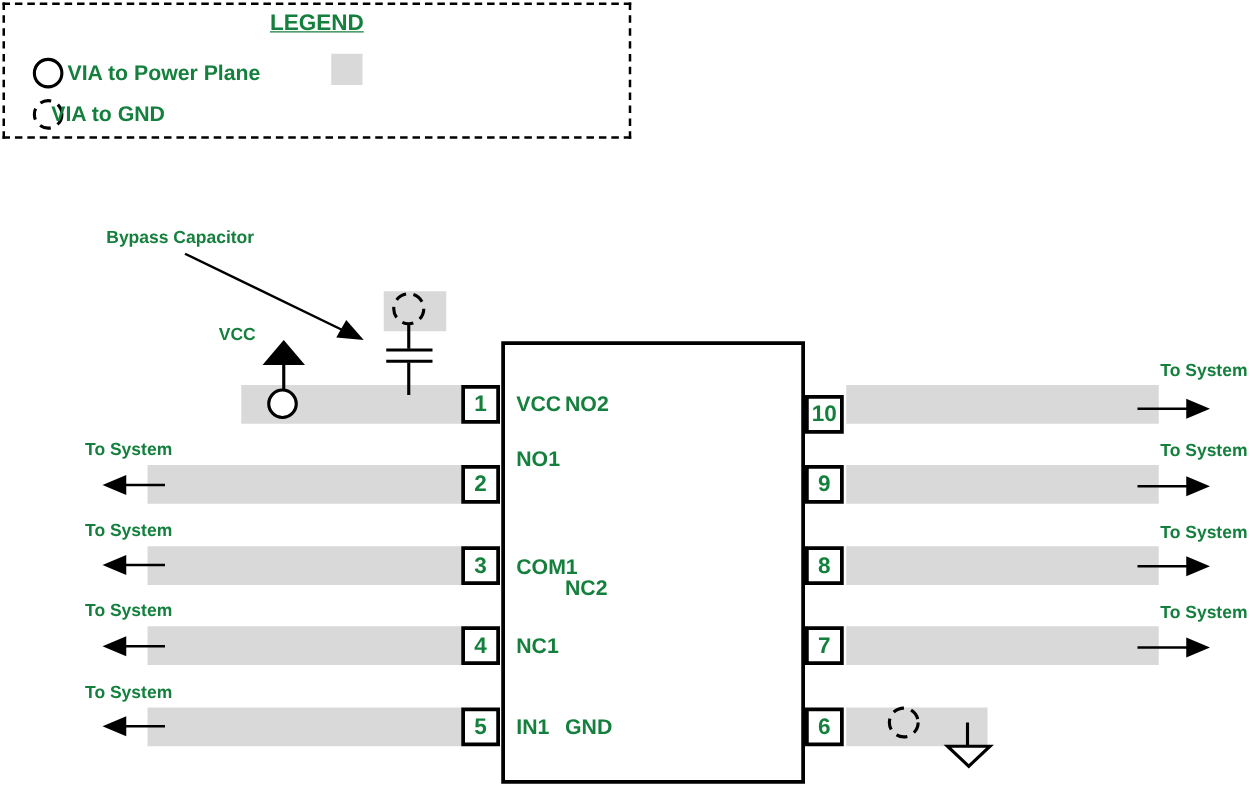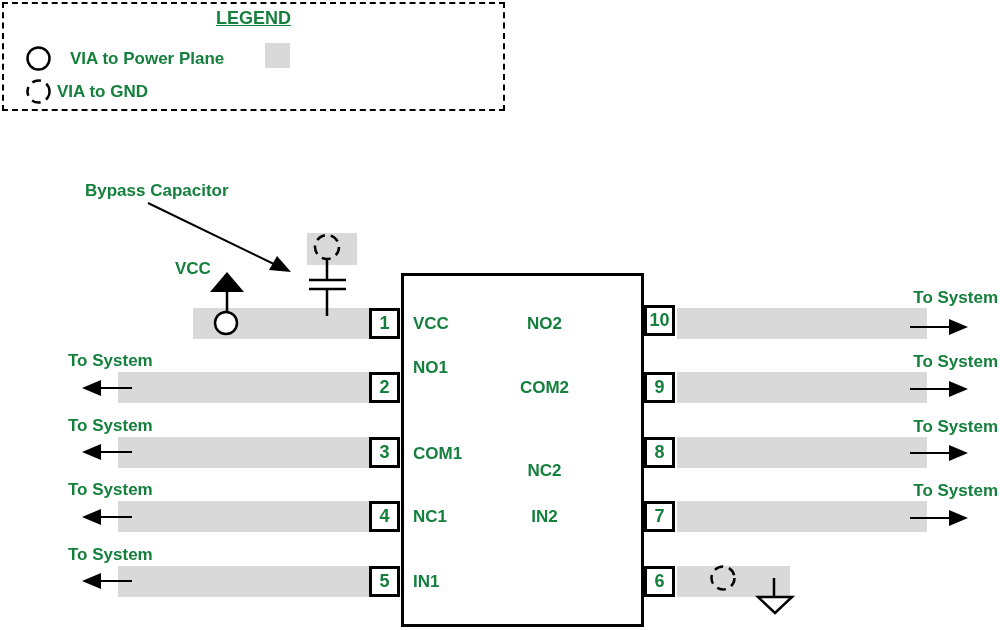--- a/index.html
+++ b/index.html
@@ -11,31 +11,31 @@
   .pour{position:absolute;background:#d9d9d9;z-index:1;}
   
   .overlay{position:absolute;left:0;top:0;z-index:2;}
   
   .icbody{position:absolute;left:401px;top:273px;width:243px;height:354px;
     border:3px solid #000;background:#fff;box-sizing:border-box;z-index:3;}
   .pinbox{position:absolute;width:31px;height:31px;border:3px solid #000;background:#fff;
     box-sizing:border-box;display:flex;align-items:center;justify-content:center;
     font-weight:bold;font-size:18px;z-index:4;}
   .pname{position:absolute;height:31px;line-height:31px;font-weight:bold;font-size:17px;z-index:4;}
-  .pname.right{width:185px;text-align:center;}
+  .pname.right{width:185px;text-align:left;}
   
-  .lbl{position:absolute;font-weight:bold;font-size:17px;white-space:nowrap;z-index:5;}
+  .lbl{position:absolute;font-weight:bold;font-size:14px;white-space:nowrap;z-index:5;}
   
   .legend{position:absolute;left:2px;top:2px;width:503px;height:109px;
     border:2px dashed #000;box-sizing:border-box;background:#fff;z-index:5;}
   .legend-title{position:absolute;left:0;top:4px;width:100%;text-align:center;
     font-weight:bold;font-size:18px;text-decoration:underline;}
   .legend-icon{position:absolute;}
   .legend-swatch{position:absolute;left:261px;top:39px;width:25px;height:25px;background:#d9d9d9;}
-  .legend-lbl{position:absolute;font-weight:bold;font-size:17px;white-space:nowrap;margin-left:16px;}
+  .legend-lbl{position:absolute;font-weight:bold;font-size:17px;white-space:nowrap;}
 </style>
 </head>
 <body>
 
 <div class="canvas">
 
   <div class="legend">
     <div class="legend-title">LEGEND</div>
     <svg class="legend-icon" style="left:21px;top:41px" width="27" height="27">
       <circle cx="13.5" cy="13.5" r="11" fill="none" stroke="#000" stroke-width="2.5"></circle>
@@ -126,36 +126,35 @@
   </svg>
 
   <div class="icbody"></div>
 
   <div class="pinbox" style="left:369px;top:308px">1</div>
   <div class="pinbox" style="left:369px;top:372px">2</div>
   <div class="pinbox" style="left:369px;top:437px">3</div>
   <div class="pinbox" style="left:369px;top:501px">4</div>
   <div class="pinbox" style="left:369px;top:566px">5</div>
 
-  <div class="pinbox" style="left:644px;top:305px">10</div>
+  <div class="pinbox" style="left:644px;top:316px">10</div>
   <div class="pinbox" style="left:644px;top:372px">9</div>
   <div class="pinbox" style="left:644px;top:437px">8</div>
   <div class="pinbox" style="left:644px;top:501px">7</div>
   <div class="pinbox" style="left:644px;top:566px">6</div>
 
   <div class="pname" style="left:413px;top:308px">VCC</div>
   <div class="pname" style="left:413px;top:352px">NO1</div>
   <div class="pname" style="left:413px;top:438px">COM1</div>
   <div class="pname" style="left:413px;top:501px">NC1</div>
   <div class="pname" style="left:413px;top:566px">IN1</div>
 
   <div class="pname right" style="left:452px;top:308px">NO2</div>
-  <div class="pname right" style="left:452px;top:372px">COM2</div>
   <div class="pname right" style="left:452px;top:455px">NC2</div>
-  <div class="pname right" style="left:452px;top:501px">IN2</div>
+  <div class="pname right" style="left:452px;top:566px">GND</div>
 
   <div class="lbl" style="left:85px;top:181px">Bypass Capacitor</div>
   <div class="lbl" style="left:175px;top:259px">VCC</div>
 
   <div class="lbl" style="left:68px;top:351px">To System</div>
   <div class="lbl" style="left:68px;top:416px">To System</div>
   <div class="lbl" style="left:68px;top:480px">To System</div>
   <div class="lbl" style="left:68px;top:545px">To System</div>
 
   <div class="lbl" style="right:2px;top:288px">To System</div>

